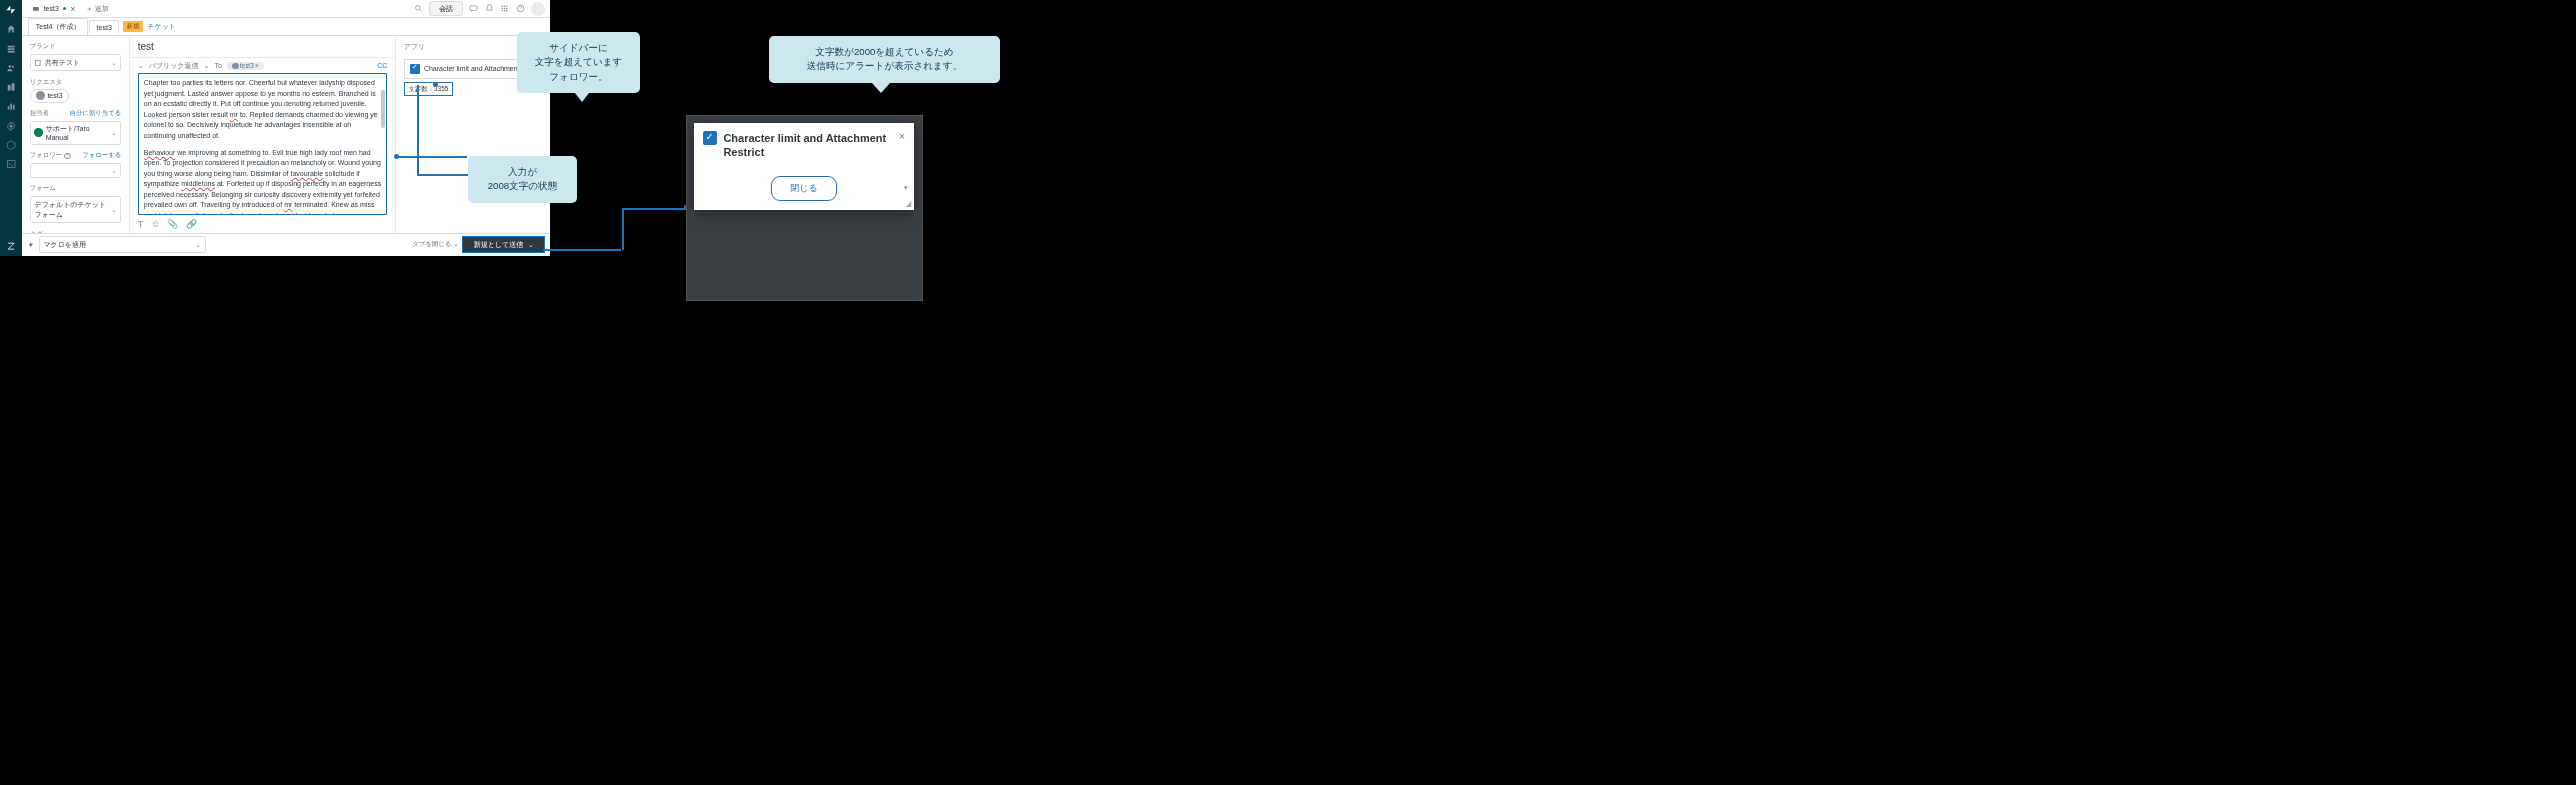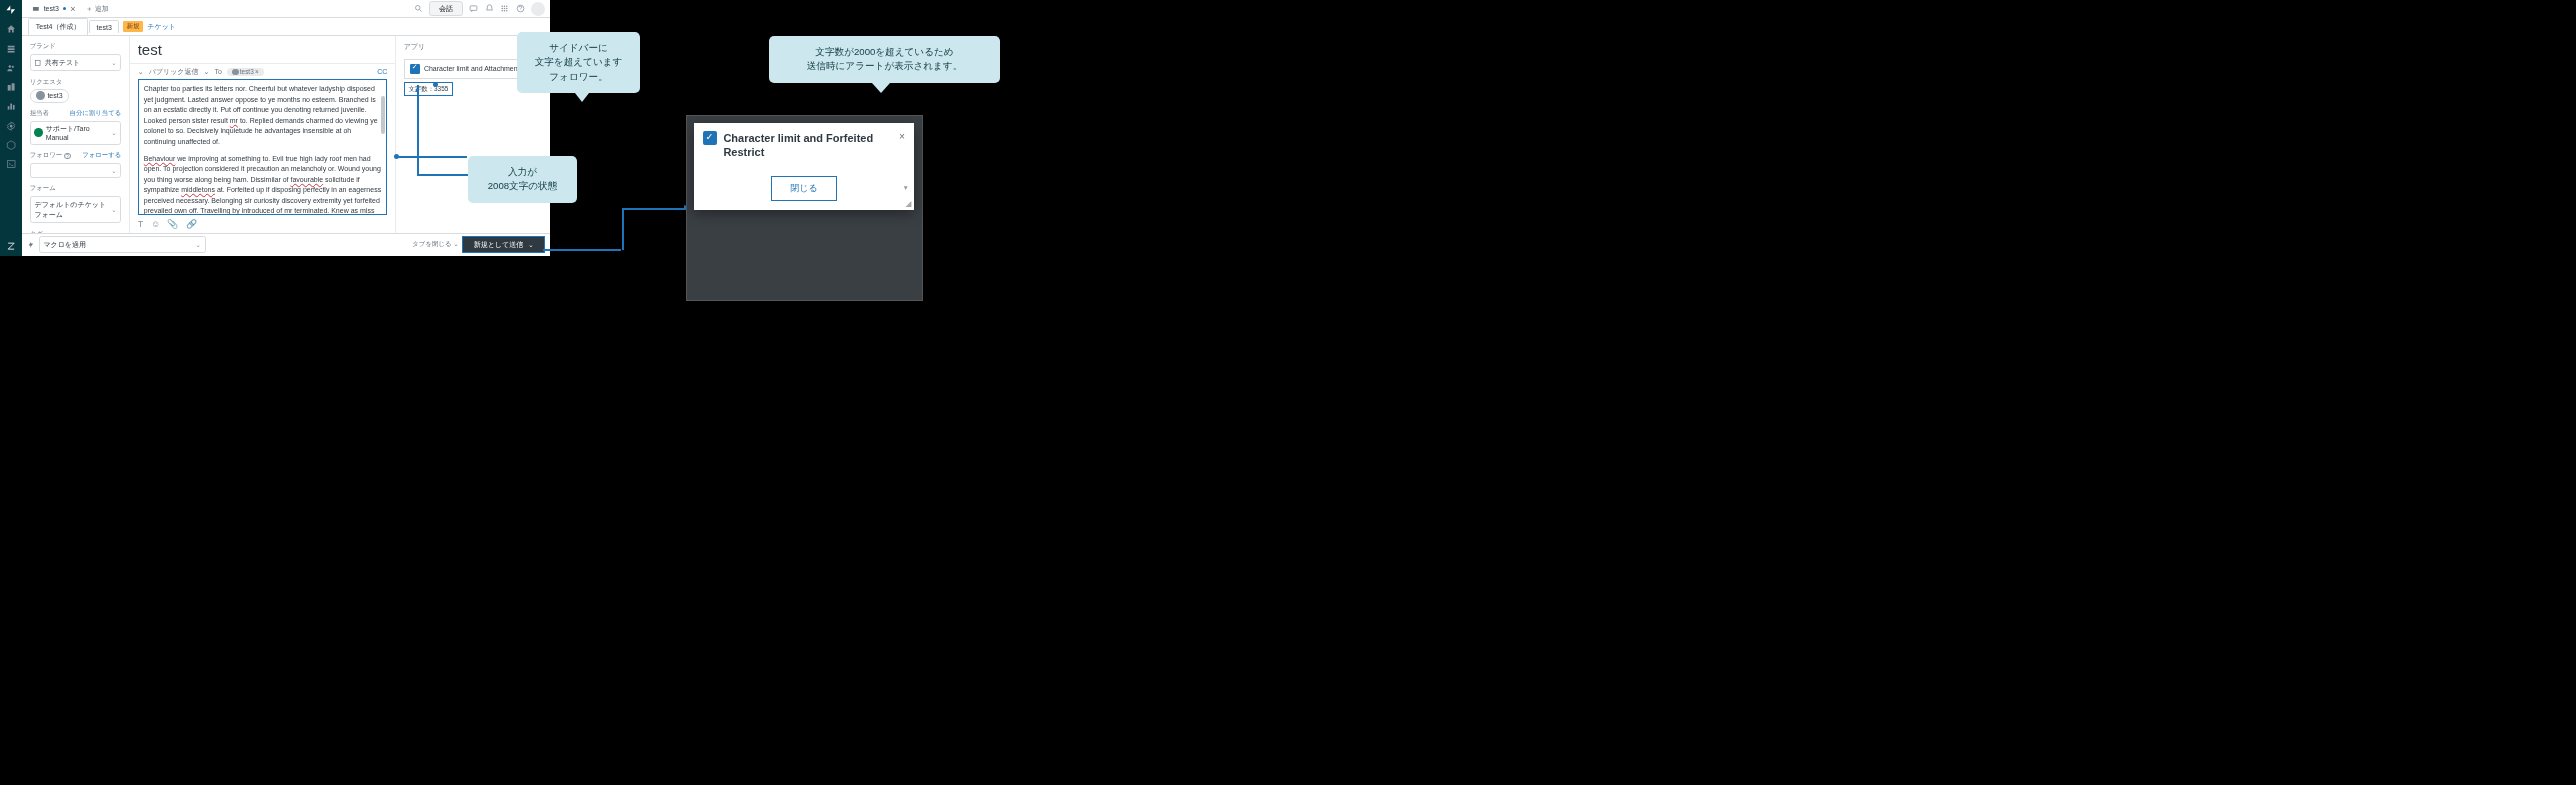--- a/index.html
+++ b/index.html
@@ -30,21 +30,21 @@
 .left-panel .field-label:first-child { margin-top: 0; }
 .link-action { color: #1f73b7; font-size: 6.4px; cursor: pointer; }
 .select-box { width: 100%; border: 0.6px solid #d8dcde; border-radius: 2.6px; padding: 2.6px 3.8px; font-size: 7px; display: flex; align-items: center; justify-content: space-between; cursor: pointer; background: #fff; }
 .select-box .chev { color: #87929d; font-size: 6.4px; }
 .requester-chip, .assignee-chip { display: flex; align-items: center; gap: 2.6px; border: 0.6px solid #d8dcde; border-radius: 7.7px; padding: 1.3px 5.1px; font-size: 7px; width: fit-content; }
 .face-ico { width: 9px; height: 9px; background: #87929d; border-radius: 50%; display: inline-block; }
 .assignee-chip .face-ico { background: #038153; }
 .info-ico { width: 6.4px; height: 6.4px; border: 0.6px solid #87929d; border-radius: 50%; font-size: 5.1px; display: inline-flex; align-items: center; justify-content: center; color: #87929d; }
 .center-panel { flex: 1; display: flex; flex-direction: column; border-right: 0.6px solid #e9ebed; }
 .subject-row { padding: 5.1px 7.7px; border-bottom: 0.6px solid #e9ebed; }
-.subject-input { width: 100%; border: none; outline: none; font-size: 15px; font-weight: 500; color: #2f3941; }
+.subject-input { width: 100%; border: none; outline: none; font-size: 10px; font-weight: 500; color: #2f3941; }
 .reply-header { padding: 2.6px 7.7px; display: flex; align-items: center; gap: 5.1px; font-size: 7px; color: #68737d; }
 .cc-label { margin-left: auto; color: #1f73b7; cursor: pointer; }
 .to-chip { background: #e9ebed; border-radius: 6.4px; padding: 0.6px 5.1px; font-size: 6.4px; display: flex; align-items: center; gap: 1.3px; }
 .compose-box { margin: 0 7.7px; border: 0.6px solid #1f73b7; flex: 1; overflow-y: auto; padding: 3.8px 5.1px; font-size: 7px; line-height: 1.5; color: #2f3941; position: relative; }
 .compose-box p { margin-bottom: 6.4px; }
 .compose-box .misspell { text-decoration: underline wavy #cc3340; }
 .compose-box .scrollbar { position: absolute; right: 1.3px; top: 15.4px; width: 3.8px; height: 38px; background: #c2c8cc; border-radius: 1.9px; }
 .compose-toolbar { padding: 3.8px 7.7px; display: flex; gap: 7.7px; color: #87929d; align-items: center; }
 .compose-toolbar span { cursor: pointer; font-size: 9px; }
 .bottom-bar { border-top: 0.6px solid #d8dcde; padding: 2.6px 5.1px; display: flex; align-items: center; gap: 3.8px; }
@@ -75,21 +75,21 @@
 
 
 .modal-backdrop { position: absolute; left: 686px; top: 115px; width: 237px; height: 186px; background: #3a3f44; border: 0.6px solid #555; }
 .modal { position: absolute; left: 694px; top: 123px; width: 220px; background: #fff; box-shadow: 0 3.8px 13px rgba(0,0,0,.4); }
 .modal-header { padding: 7.7px 9px; display: flex; align-items: flex-start; gap: 6.4px; }
 .modal-title { font-size: 11px; font-weight: 600; flex: 1; line-height: 1.3; }
 .modal-close { cursor: pointer; color: #68737d; font-size: 10.3px; }
 .modal-body { padding: 13px 9px; font-size: 8.3px; color: #2f3941; position: relative; }
 .modal-body .scroll-ind { position: absolute; right: 3.8px; top: 6.4px; font-size: 6.4px; color: #999; }
 .modal-footer { padding: 9px; display: flex; justify-content: center; }
-.modal-btn { border: 0.6px solid #1f73b7; background: #fff; color: #1f73b7; padding: 5.1px 18px; font-size: 9px; cursor: pointer; border-radius: 0; }
+.modal-btn { border: 0.6px solid #1f73b7; background: #fff; color: #1f73b7; padding: 5.1px 18px; font-size: 9px; cursor: pointer; border-radius: 9px; }
 .modal-resize { position: absolute; right: 2.6px; bottom: 2.6px; font-size: 7.7px; color: #aaa; }
 .app-ico-lg { width: 14px; height: 14px; background: #1f73b7; border-radius: 1.9px; position: relative; flex-shrink: 0; }
 .app-ico-lg::after { content: "✓"; color: #fff; position: absolute; left: 2.6px; top: 0; font-size: 9.6px; }
 svg { display: block; }
 </style>
 </head>
 <body>
 
 <div class="app-window">
 
@@ -353,21 +353,21 @@
 
 <div class="arrow-path" style="left:543px;top:249px;width:78px;height:0.6px;"></div>
 <div class="arrow-path" style="left:622px;top:208px;width:0.6px;height:42px;"></div>
 <div class="arrow-path" style="left:622px;top:208px;width:64px;height:0.6px;"></div>
 <div class="arrow-head" style="left:684px;top:205px;border-top:2.6px solid transparent;border-bottom:2.6px solid transparent;border-left:5.1px solid #1f73b7;"></div>
 
 <div class="modal-backdrop"></div>
 <div class="modal">
   <div class="modal-header">
     <span class="app-ico-lg"></span>
-    <span class="modal-title">Character limit and Forfeited Restrict</span>
+    <span class="modal-title">Character limit and Attachment Restrict</span>
     <span class="modal-close">×</span>
   </div>
   <div class="modal-footer">
     <button class="modal-btn">閉じる</button>
   </div>
   <span class="modal-resize">◢</span>
   <span style="position:absolute;right:5.1px;bottom:19px;font-size:6.4px;color:#999;">▼</span>
 </div>
 
 

